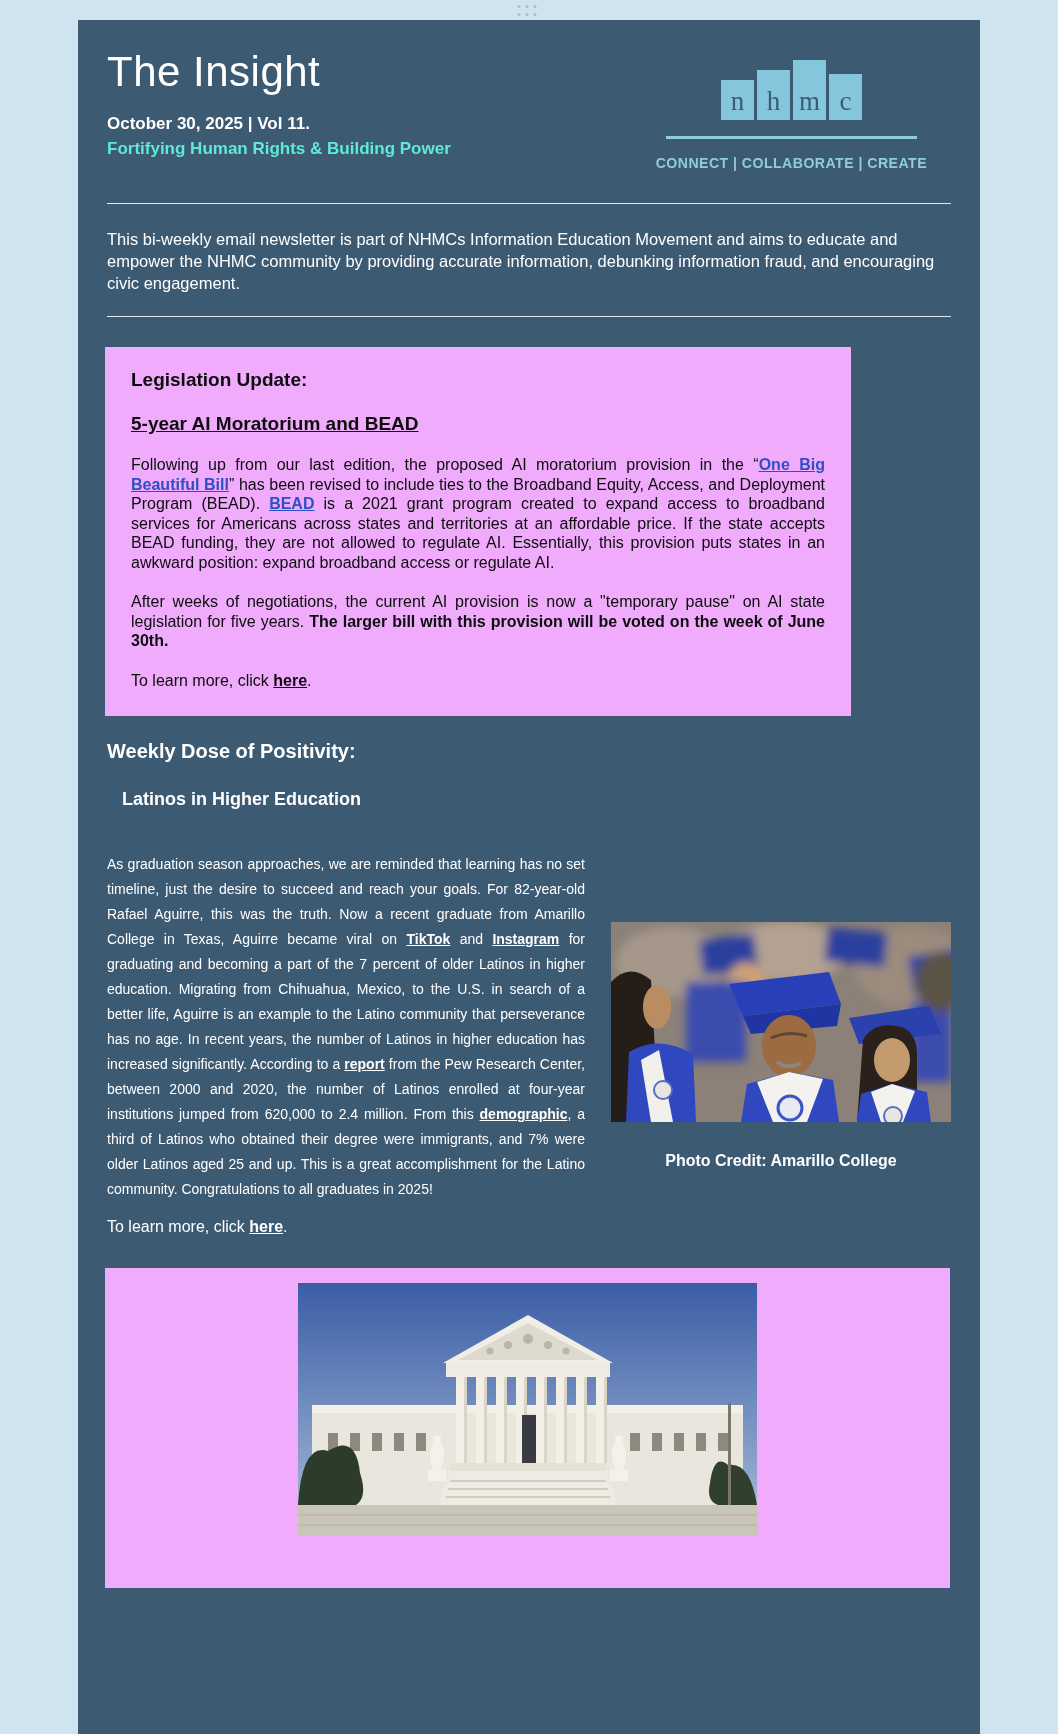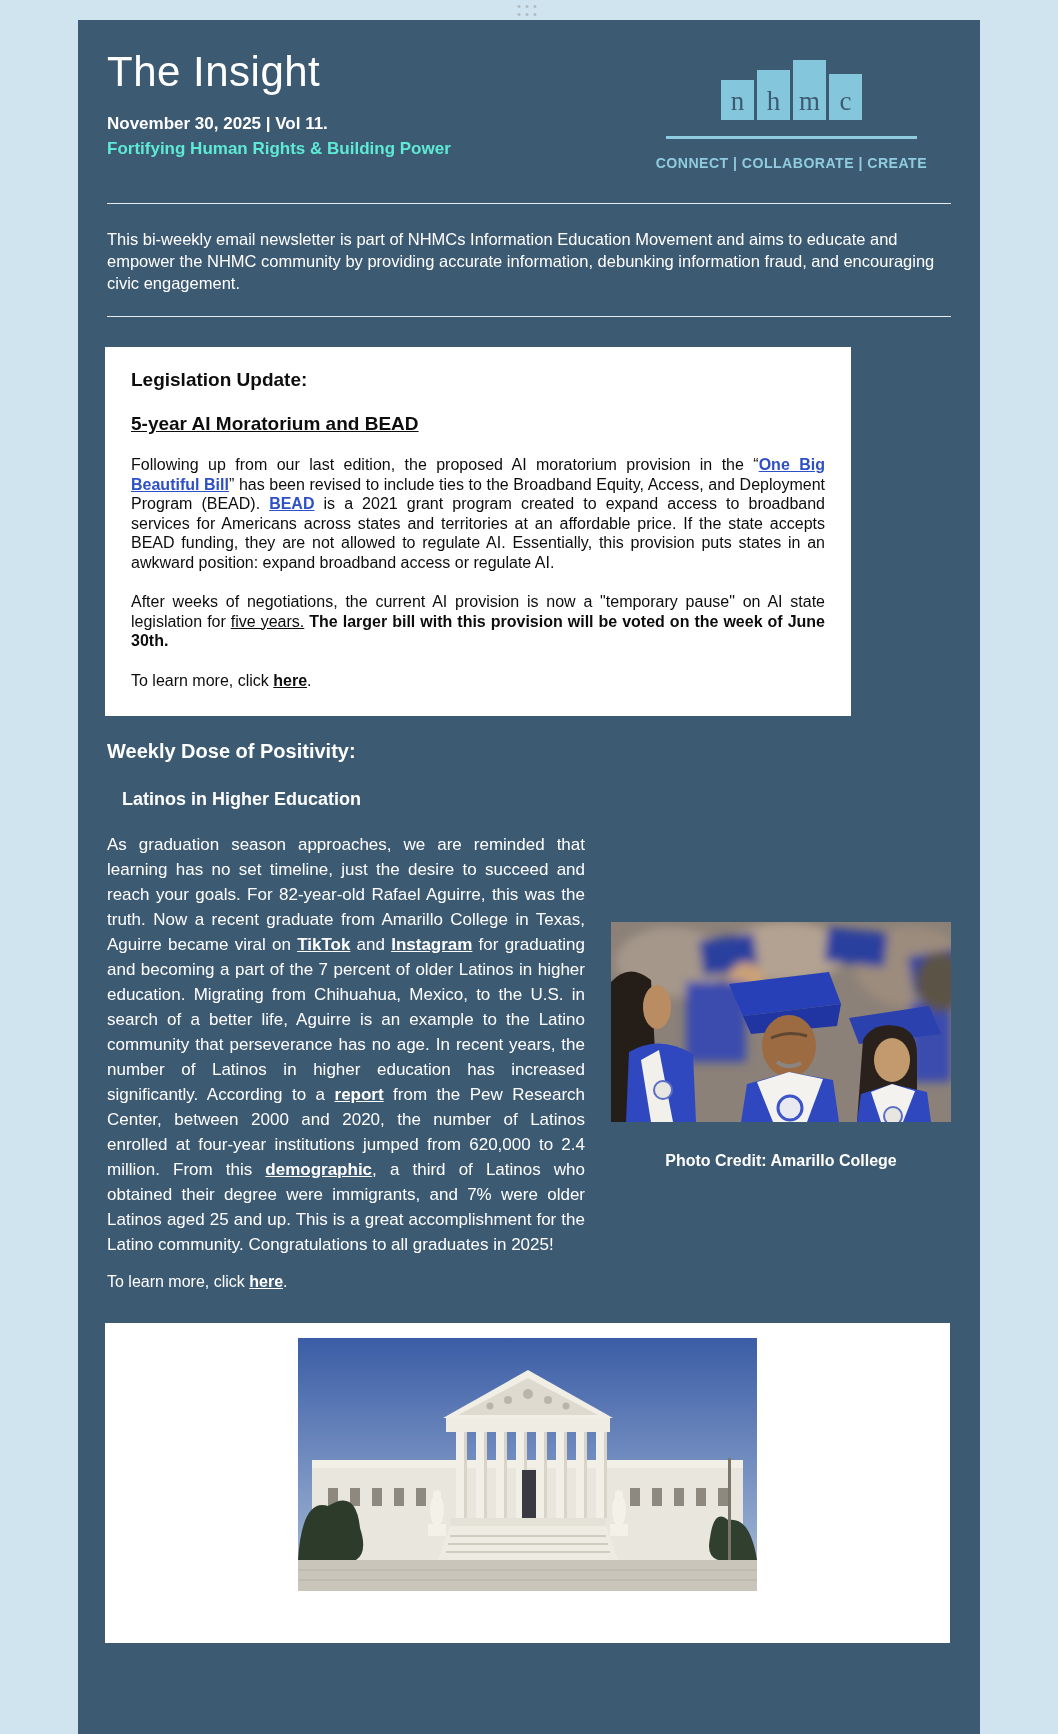--- a/index.html
+++ b/index.html
@@ -21,35 +21,35 @@
         font-size:27px;display:flex;align-items:flex-end;justify-content:center;padding-bottom:3px;box-sizing:border-box;}
   .tile-n{height:40px}.tile-h{height:50px}.tile-m{height:60px}.tile-c{height:46px}
   .logo-rule{width:251px;height:3px;background:#8fccdf;margin-top:16px;}
   .motto{margin-top:15px;font-size:15px;font-weight:bold;letter-spacing:.5px;color:#8fccdf;white-space:nowrap;
          transform:scaleX(.94);transform-origin:center;}
   .divider{border-top:1px solid #e4ecf1;height:0;}
   .div1{margin-top:32px;}
   .div2{margin-top:22px;}
   .intro{color:#ffffff;font-size:16.5px;line-height:22px;margin:24px 0 0 0;}
   
-  .light-box{background:#ffffff;margin-left:-2px;}
+  .light-box{background:#f0abfc;margin-left:-2px;}
   .legislation{width:746px;box-sizing:border-box;margin-top:30px;padding:22px 26px 26px 26px;color:#0d0d0d;}
   .legislation h2{margin:0;font-size:19px;font-weight:bold;}
   .legislation h3{margin:22px 0 0 0;font-size:19px;font-weight:bold;text-decoration:underline;}
   .legislation p{margin:20px 0 0 0;font-size:16px;line-height:19.5px;}
   .just{text-align:justify;}
   .blue-link{color:#2e4fc5;font-weight:bold;text-decoration:underline;cursor:pointer;}
-  .u{text-decoration:underline;}
+  .u{}
   .dark-link{color:#0d0d0d;font-weight:bold;text-decoration:underline;cursor:pointer;}
   
   .pos-heading{margin:24px 0 0 0;font-size:20px;font-weight:bold;color:#ffffff;}
   .pos-subheading{display:inline-block;margin-top:26px;font-size:18px;font-weight:bold;color:#ffffff;
         cursor:pointer;margin-left:15px;}
   .columns{display:flex;margin-top:22px;}
-  .col-text{width:494px;color:#ffffff;font-size:17px;line-height:25px;}
+  .col-text{width:494px;color:#ffffff;font-size:14px;line-height:25px;margin-top:20px;}
   .col-media{width:340px;margin-left:26px;margin-top:90px;}
   .photo{display:block;}
   .credit{margin-top:30px;text-align:center;color:#ffffff;font-size:16px;font-weight:bold;}
   .white-link{color:#ffffff;font-weight:bold;text-decoration:underline;cursor:pointer;}
   .learn-more-white{margin:16px 0 0 0;color:#ffffff;font-size:16px;}
   
   .bottom-box{width:845px;box-sizing:border-box;margin-top:32px;padding-top:15px;height:320px;}
   .sc-wrap{width:459px;margin:0 auto;}
 </style>
 </head>
@@ -64,21 +64,21 @@
       <i></i>
       <i></i>
       <i></i>
   </div>
 
   <div class="card">
 
     <div class="header">
       <div>
         <h1 class="title">The Insight</h1>
-        <div class="date-line">November 30, 2025 | Vol 11.</div>
+        <div class="date-line">October 30, 2025 | Vol 11.</div>
         <div class="tagline">Fortifying Human Rights &amp; Building Power</div>
       </div>
       <div class="logo">
         <div class="tiles">
           <div class="tile tile-n">n</div>
           <div class="tile tile-h">h</div>
           <div class="tile tile-m">m</div>
           <div class="tile tile-c">c</div>
         </div>
         <div class="logo-rule"></div>

